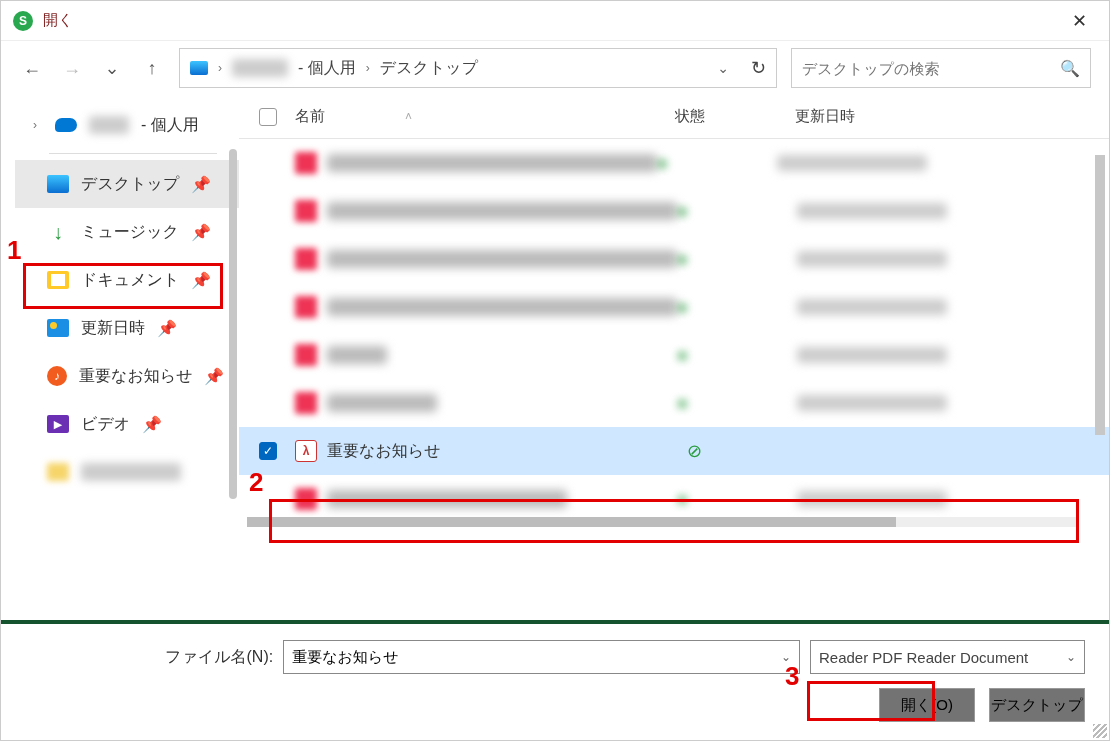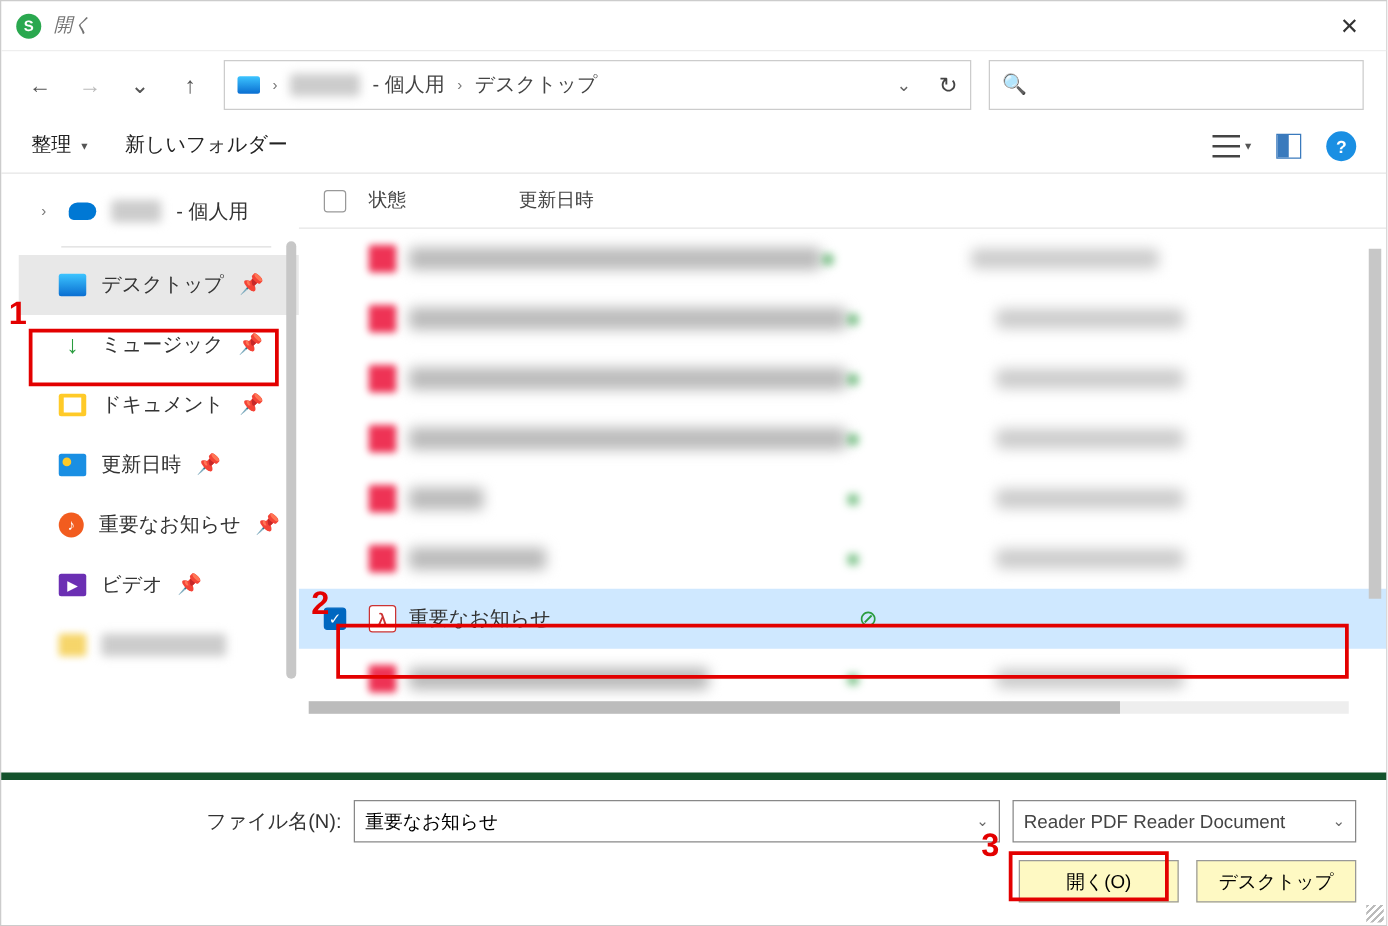--- a/index.html
+++ b/index.html
@@ -2,21 +2,21 @@
 <html><head>
 <meta charset="utf-8">
 <style>
 * { box-sizing: border-box; margin: 0; padding: 0; font-family: "Yu Gothic UI", "Meiryo", sans-serif; }
 body { background: #fff; width: 1110px; height: 741px; position: relative; overflow: hidden; }
 
 .window { width: 1110px; height: 741px; border: 1px solid #ccc; background: #fff; display: flex; flex-direction: column; position: relative; }
 
 .titlebar { height: 40px; display: flex; align-items: center; padding: 0 12px; border-bottom: 1px solid #eee; }
 .titlebar .app-icon { width: 20px; height: 20px; border-radius: 50%; background: #2aa84f; display: flex; align-items: center; justify-content: center; color: #fff; font-weight: bold; font-size: 12px; margin-right: 10px; }
-.titlebar .title { font-size: 15px; color: #737373; font-style: italic; }
+.titlebar .title { font-size: 15px; color: #7f1d1d; }
 .titlebar .close { margin-left: auto; font-size: 18px; color: #333; cursor: pointer; padding: 4px 10px; }
 
 .navrow { height: 54px; display: flex; align-items: center; padding: 0 18px; gap: 14px; }
 .navrow .navbtn { width: 26px; height: 26px; display: flex; align-items: center; justify-content: center; color: #555; cursor: pointer; font-size: 18px; }
 .navrow .navbtn.disabled { color: #bbb; }
 .breadcrumb { flex: 1; height: 40px; border: 1px solid #ccc; display: flex; align-items: center; padding: 0 10px; gap: 10px; font-size: 16px; color: #444; }
 .breadcrumb .bc-icon { width: 18px; height: 14px; background: linear-gradient(to bottom,#3cc4ff,#0a6ed1); border-radius: 2px; }
 .breadcrumb .chev { color: #777; font-size: 12px; }
 .breadcrumb .blur { filter: blur(4px); background: #ccc; color: transparent; border-radius: 3px; padding: 0 12px; }
 .breadcrumb .bc-drop { margin-left: auto; color: #666; font-size: 14px; }
@@ -82,27 +82,27 @@
 .frow .fdate.blur { filter: blur(5px); background: #ccc; color: transparent; border-radius: 4px; height: 16px; max-width: 150px; }
 .frow.selected { background: #cfe8ff; }
 
 .filelist .hscroll { position: absolute; left: 8px; right: 30px; bottom: -4px; height: 10px; background: #eee; }
 .filelist .hscroll .thumb { height: 100%; width: 78%; background: #bcbcbc; }
 .filepane .vscroll { position: absolute; right: 4px; top: 60px; width: 10px; height: 280px; background: #c7c7c7; }
 
 .red-box { position: absolute; border: 3px solid #e30000; pointer-events: none; }
 .red-num { position: absolute; color: #e30000; font-size: 26px; font-weight: bold; pointer-events: none; }
 
-.footer { border-top: 6px solid #14532d; padding: 16px 24px 18px; }
+.footer { border-top: 4px solid #14532d; padding: 16px 24px 18px; }
 .frow1 { display: flex; align-items: center; gap: 10px; }
 .frow1 .lbl { font-size: 16px; color: #333; margin-left: 140px; }
 .frow1 .fnameinput { flex: 1; height: 34px; border: 1px solid #888; padding: 0 8px; font-size: 15px; display: flex; align-items: center; justify-content: space-between; }
 .frow1 .typesel { width: 275px; height: 34px; border: 1px solid #888; padding: 0 8px; font-size: 15px; color: #444; display: flex; align-items: center; justify-content: space-between; }
 .frow2 { display: flex; justify-content: flex-end; gap: 14px; margin-top: 14px; }
-.frow2 button { width: 128px; height: 34px; border: 1px solid #999; background: #fef9c3; font-size: 15px; cursor: pointer; }
+.frow2 button { width: 96px; height: 34px; border: 1px solid #999; background: #737373; font-size: 15px; cursor: pointer; }
 
 .resize-grip { position: absolute; right: 2px; bottom: 2px; width: 14px; height: 14px; background: repeating-linear-gradient(135deg,#bbb 0 2px,transparent 2px 4px); }
 </style>
 </head>
 <body>
 
 <div class="window">
 
   <div class="titlebar">
     <div class="app-icon">S</div>
@@ -119,42 +119,25 @@
       <span class="bc-icon"></span>
       <span class="chev">›</span>
       <span class="blur">xxxx</span>
       <span>- 個人用</span>
       <span class="chev">›</span>
       <span>デスクトップ</span>
       <span class="bc-drop">⌄</span>
       <span class="refresh">↻</span>
     </div>
     <div class="searchbox">
+      <input placeholder="デスクトップの検索" style="">
       <span class="sicon">🔍</span>
     </div>
   </div>
 
-  <div class="toolbar">
-    <div class="tbtn tdrop">整理</div>
-    <div class="tbtn">新しいフォルダー</div>
-    <div class="right">
-      <div style="display:flex;align-items:center;gap:4px">
-        <div class="viewbtn">
-            <span></span>
-            <span></span>
-            <span></span>
-          </div>
-        <span style="font-size:10px;color:#555">▾</span>
-      </div>
-      <div class="panebtn">
-          <div class="half"></div>
-        </div>
-      <div class="help">?</div>
-    </div>
-  </div>
 
   <div class="body">
 
     <div class="sidebar">
       <div class="row">
         <span class="chevr">›</span>
         <span class="onedrive-icon"></span>
         <span class="blur2">xxx</span>
         <span>- 個人用</span>
       </div>
@@ -192,20 +175,24 @@
       <div class="qrow">
         <span class="qicon blurthumb"></span>
         <span class="blurlbl">xxxxxxxx</span>
       </div>
       <div class="sb-scroll"></div>
     </div>
 
     <div class="filepane">
       <div class="filehdr">
         <div class="chk"></div>
+        <div class="col-name">
+          <span>名前</span>
+          <span class="sortind">˄</span>
+        </div>
         <div class="col-state">状態</div>
         <div class="col-date">更新日時</div>
       </div>
 
       <div class="filelist">
         <div class="frow">
             <div class="chkcell"></div>
             <div class="ficon blur"></div>
             <div class="fname blur" style="flex-basis:330px">x</div>
             <div class="fstate blur">●</div>

